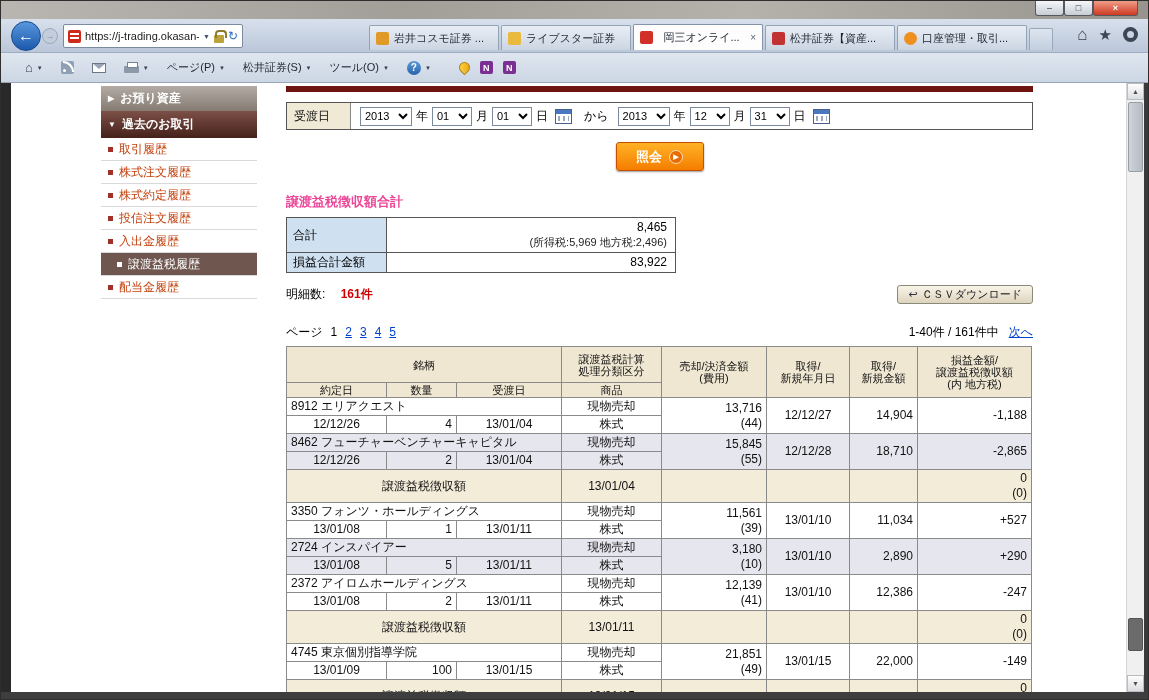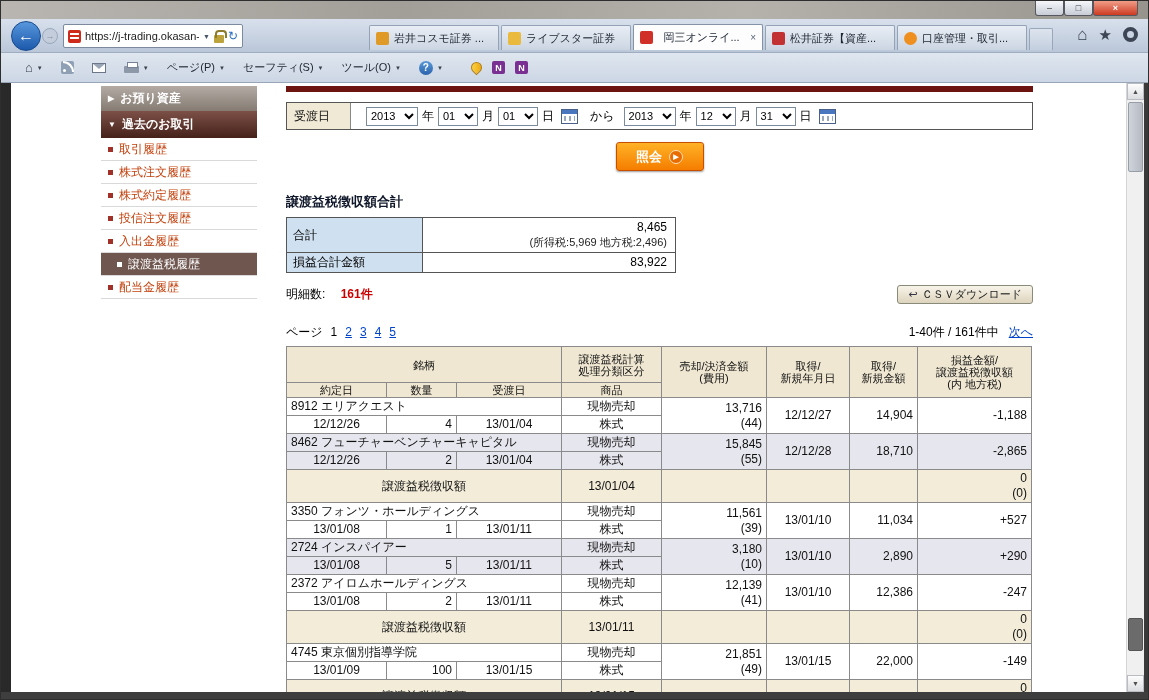--- a/index.html
+++ b/index.html
@@ -93,41 +93,41 @@
   .side-item .bullet { width:5px; height:5px; background:#a03028; flex:0 0 auto; }
   .side-item.selected { background:#6f5750; color:#fff;padding-left:16px; }
   .side-item.selected .bullet { background:#fff; }
 
   
   .main { position:absolute; left:285px; top:3px; width:747px; }
   .main-topbar { height:6px; background:#6e1410; }
   .filter-box { margin-top:10px; border:1px solid #555; height:28px; display:flex; }
   .filter-label { width:64px; background:#f0e9d5; border-right:1px solid #888; display:flex;
     align-items:center; padding-left:7px; font-size:12px; color:#111; }
-  .filter-controls { flex:1; background:#fff; display:flex; align-items:center; gap:4px; padding-left:15px; font-size:12px; }
+  .filter-controls { flex:1; background:#fff; display:flex; align-items:center; gap:4px; padding-left:9px; font-size:12px; }
   .filter-controls select { height:19px; font-size:11px; font-family:inherit; border:1px solid #7b8a9d; background:#fff; }
   .w-year { width:52px; } .w-sm { width:40px; }
   .cal-icon { width:17px; height:15px; border:1px solid #48608a; background:#fff; position:relative; margin:0 3px; }
   .cal-icon::before { content:""; position:absolute; left:0; right:0; top:0; height:4px; background:#4a78c0; }
   .cal-icon::after { content:""; position:absolute; left:2px; right:2px; top:6px; bottom:2px;
     background:repeating-linear-gradient(90deg,#9aa8bc 0 2px,transparent 2px 5px); }
   .range-word { margin:0 5px; }
 
   .submit-wrap { margin-top:12px; text-align:center; }
   .submit-btn { width:88px; height:29px; background:linear-gradient(#ffb226,#f57d00);
     border:1px solid #c94f00; border-radius:3px; color:#fff; font-weight:bold; font-size:13px;
     font-family:inherit; display:inline-flex; align-items:center; justify-content:center; gap:7px;
     box-shadow:0 1px 2px rgba(0,0,0,.4); cursor:pointer; }
   .play-icon { width:14px; height:14px; border-radius:50%; background:#e86c00; border:1px solid #ffe0ba;
     color:#fff; font-size:7px; display:flex; align-items:center; justify-content:center; }
 
-  .sum-heading { margin-top:22px; color:#0f172a; font-weight:bold; font-size:13px; }
+  .sum-heading { margin-top:22px; color:#ec4899; font-weight:bold; font-size:13px; }
   .sum-table { margin-top:6px; border-collapse:collapse; width:390px; }
   .sum-table td { border:1px solid #555; font-size:12px; }
-  .sum-label { background:#cfe0f0; width:136px; padding:0 6px;font-family:Liberation Serif, serif; }
+  .sum-label { background:#cfe0f0; width:100px; padding:0 6px;font-family:Liberation Serif, serif; }
   .sum-value { text-align:right; padding:2px 8px; line-height:15px; }
   .sum-detail { font-size:11px; color:#222; }
 
   .meta-row { margin-top:12px; display:flex; justify-content:space-between; align-items:center; }
   .count-line { font-size:12px; color:#000; }
   .count-val { color:#cc0000; font-weight:bold; margin-left:12px; }
   .csv-btn { height:19px; padding:0 10px; font-size:11px; font-family:inherit;
     background:linear-gradient(#f8f4e9,#ddd4bd); border:1px solid #8a8a7a; border-radius:3px;
     display:flex; align-items:center; gap:4px; cursor:pointer; color:#222; }
   .csv-arrow { font-size:11px; color:#334; }
@@ -233,21 +233,21 @@
     </span>
     <span class="cmd-item">
       <span class="printer-icon"></span>
       <span class="caret">▼</span>
     </span>
     <span class="cmd-item">
       <span>ページ(P)</span>
       <span class="caret">▼</span>
     </span>
     <span class="cmd-item">
-      <span>セーフティ(S)</span>
+      <span>松井証券(S)</span>
       <span class="caret">▼</span>
     </span>
     <span class="cmd-item">
       <span>ツール(O)</span>
       <span class="caret">▼</span>
     </span>
     <span class="cmd-item">
       <span class="help-icon">?</span>
       <span class="caret">▼</span>
     </span>

